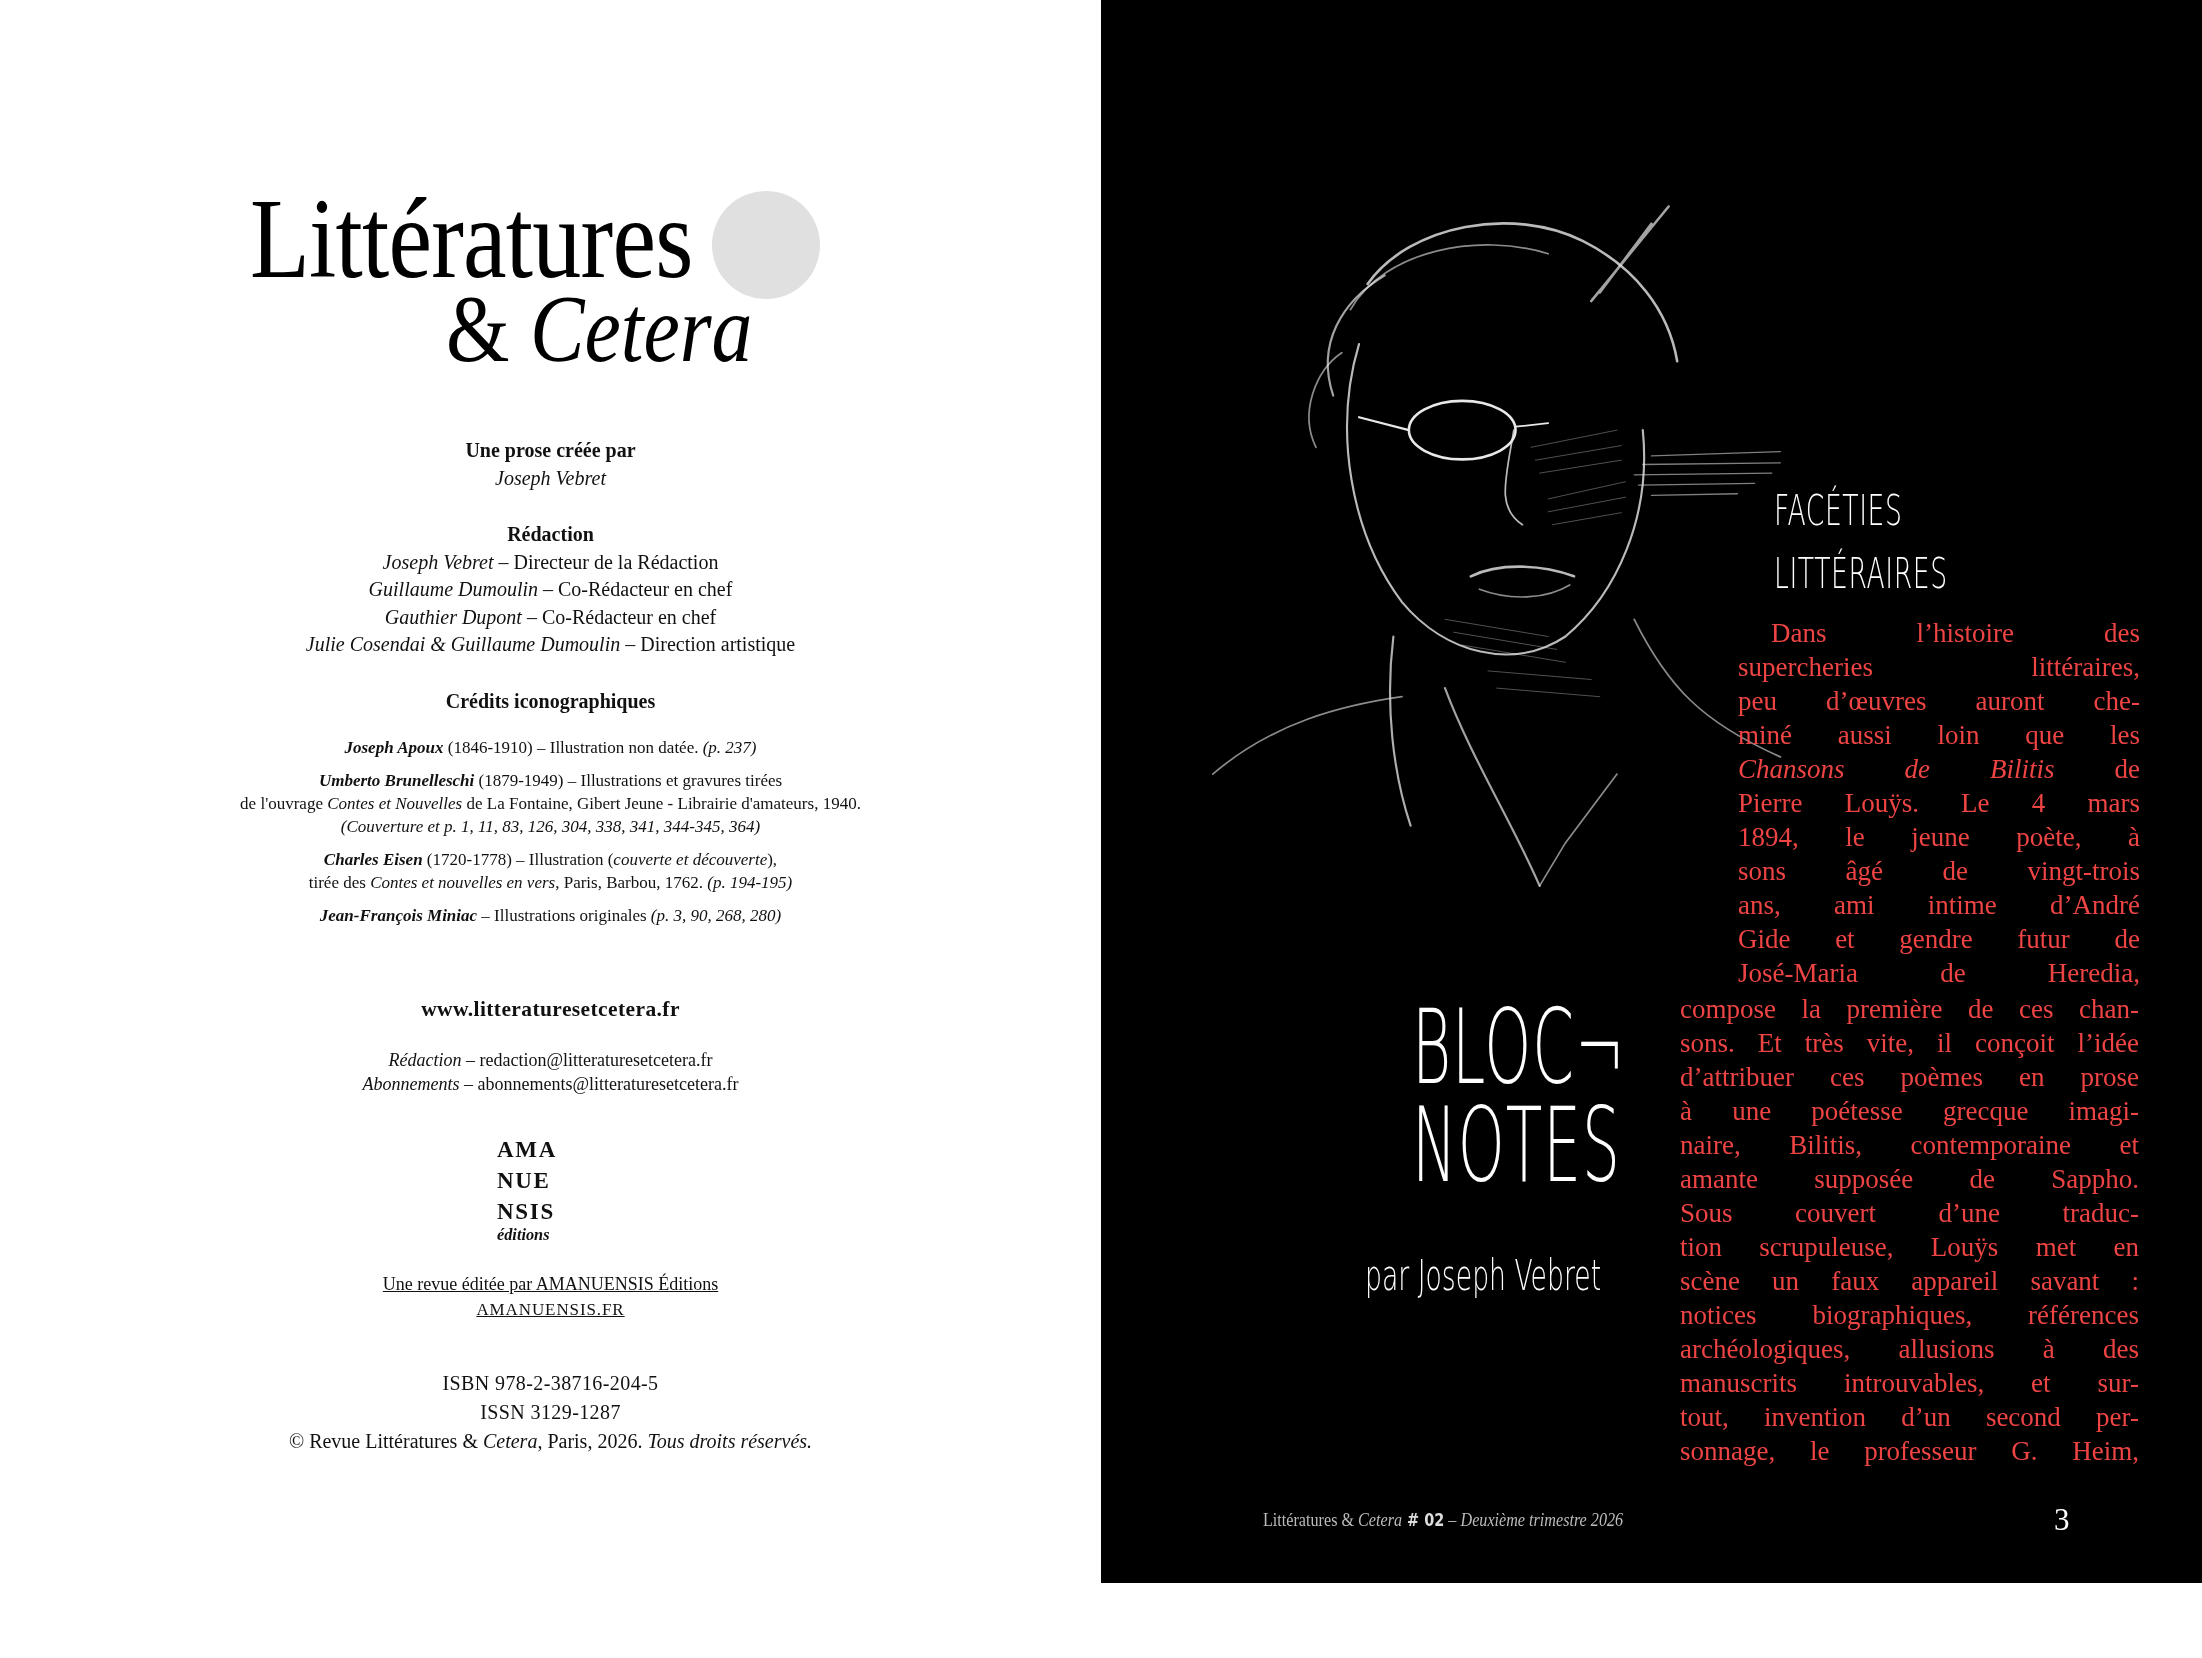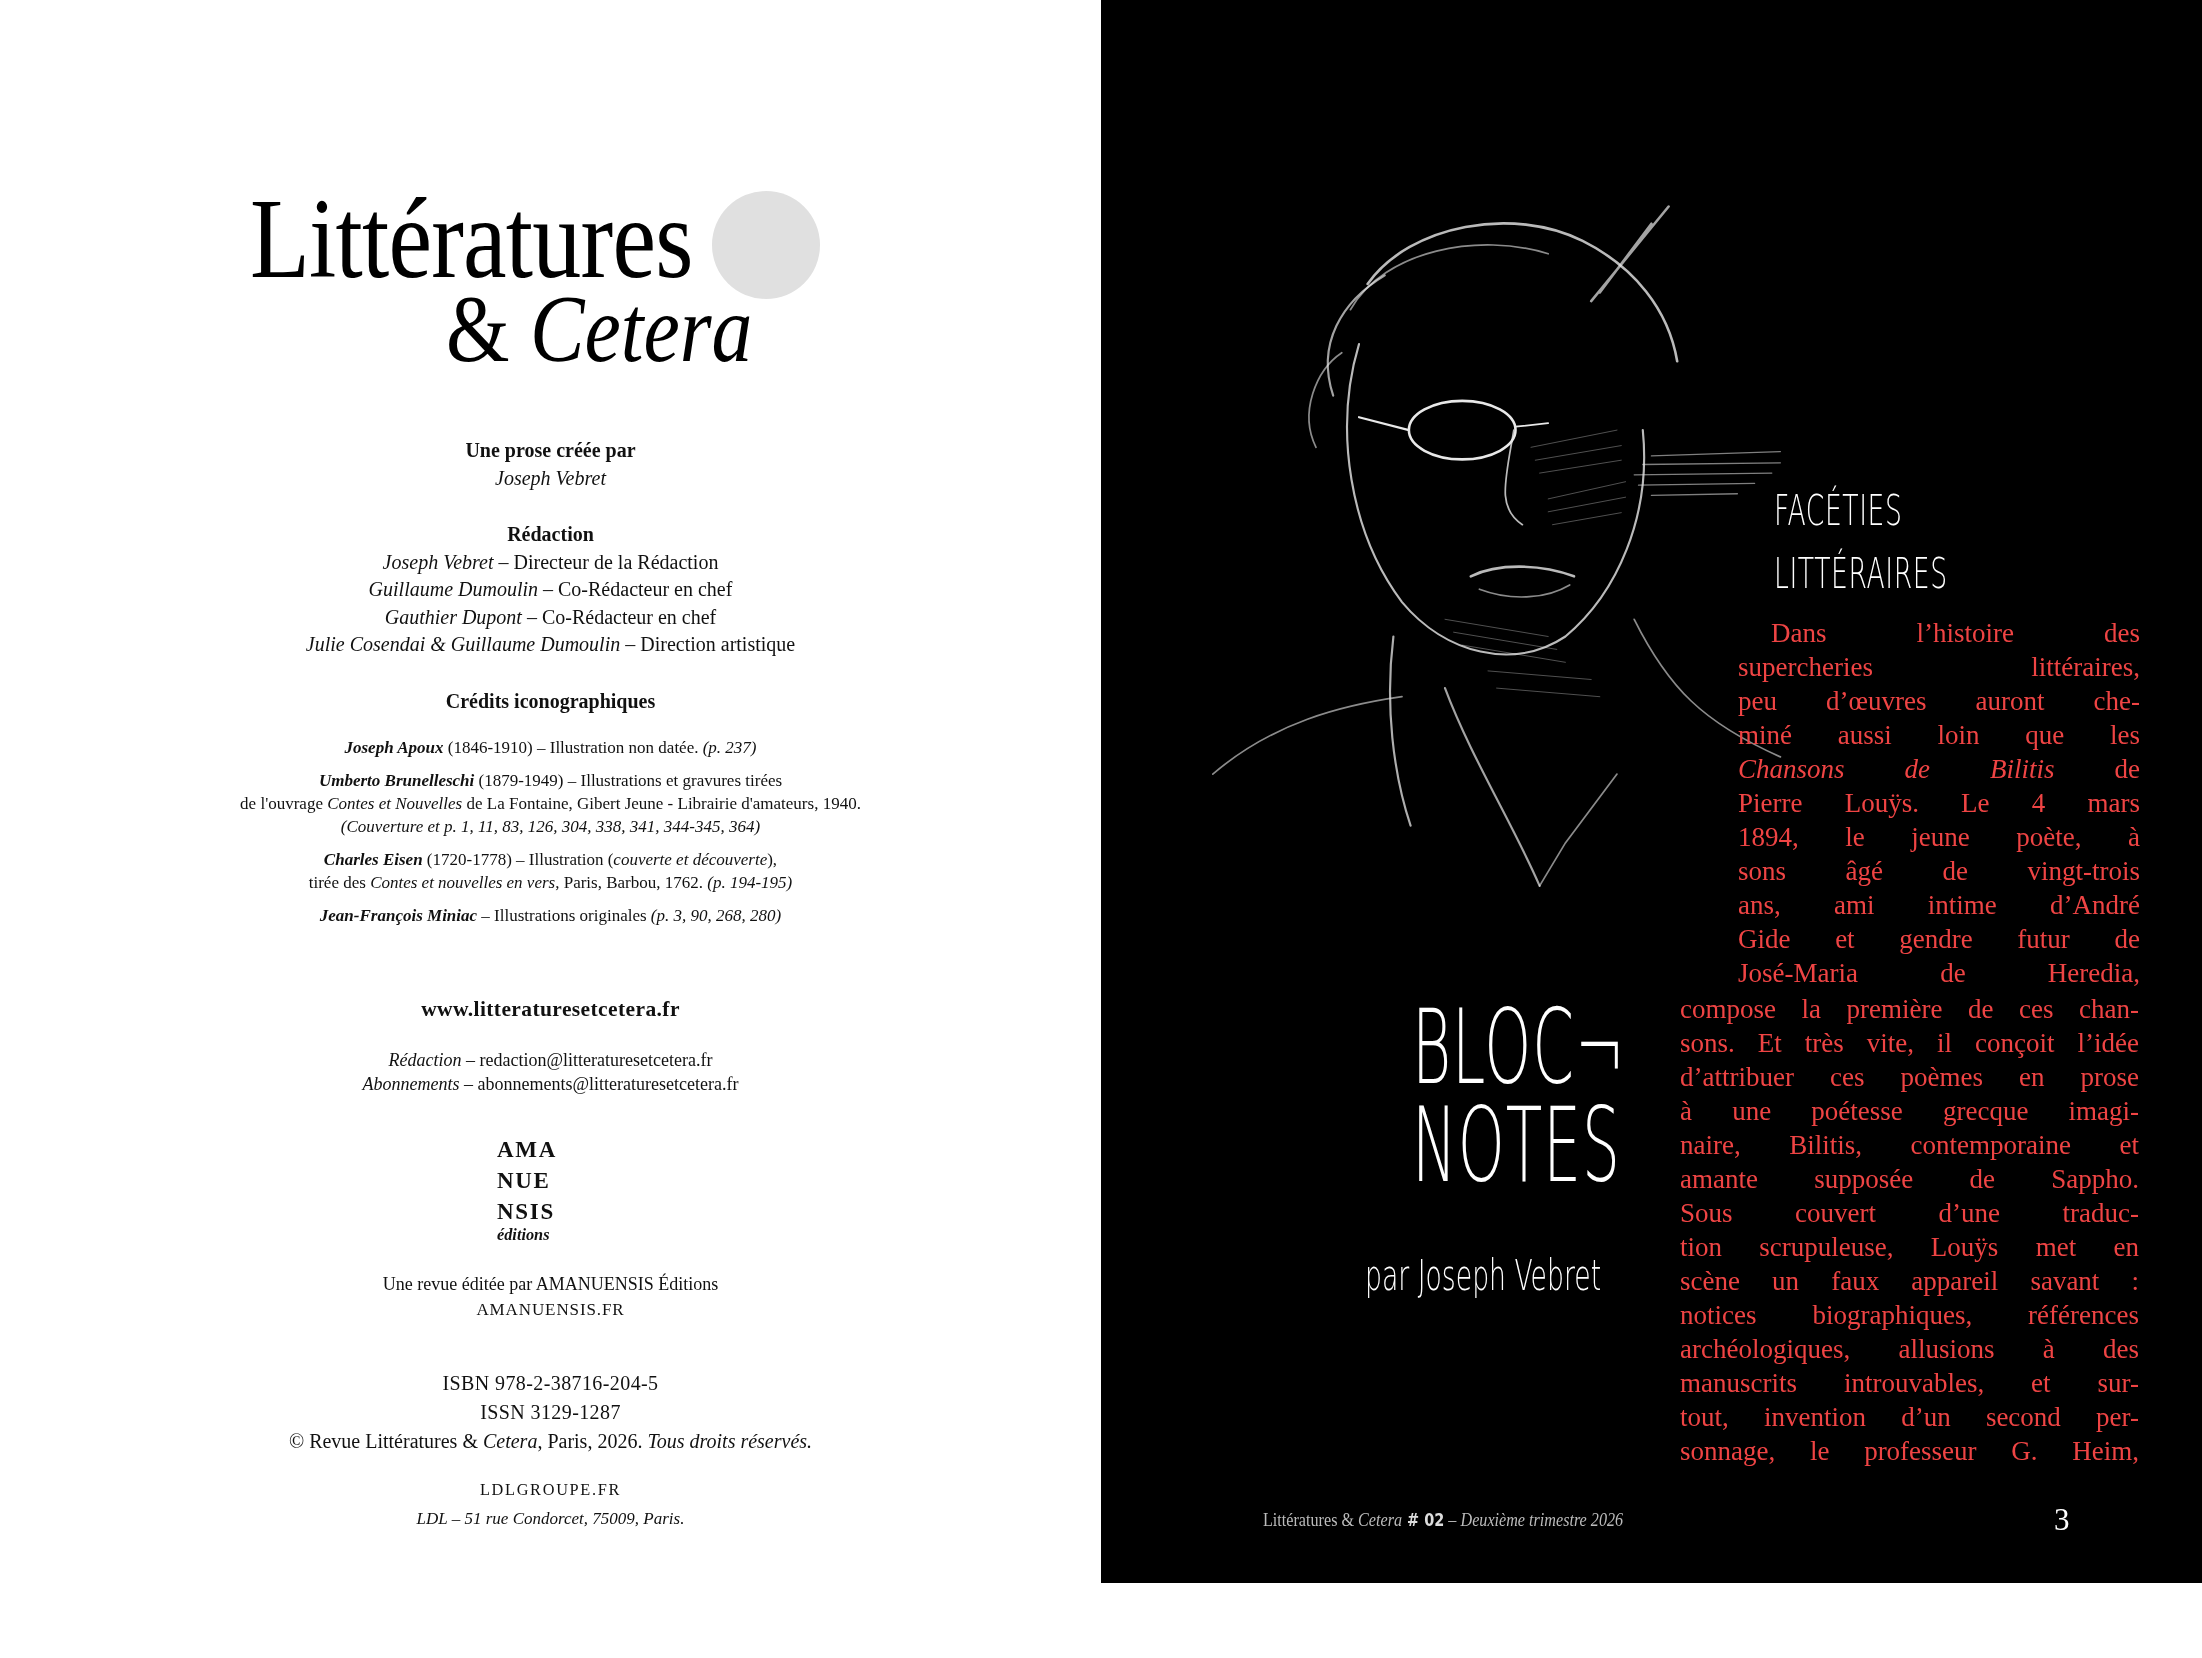--- a/index.html
+++ b/index.html
@@ -18,21 +18,21 @@
   .credits i { font-style:italic; }
   .block-createur { top:437px; }
   .block-redaction { top:521px; }
   .block-credits { top:688px; font-size:17px; line-height:23px; }
   .block-credits .head { font-size:20px; line-height:27.5px; font-weight:bold; margin-bottom:20px;font-family:Liberation Serif, serif; }
   .block-credits .item { margin-bottom:10.3px; }
   .block-web { top:996px; font-size:21.5px; font-weight:bold; letter-spacing:0.4px; }
   .block-contacts { top:1048px; font-size:18px; line-height:24px; }
   .logo { position:absolute; left:497px; top:1134px; width:86px; text-align:left; font-size:23px; line-height:31px; letter-spacing:1.7px; font-weight:bold; }
   .logo .ed { font-size:16.3px; font-style:italic; font-weight:bold; line-height:15.5px; letter-spacing:0; }
-  .block-publisher { top:1271px; font-size:18px; line-height:26px; }
+  .block-publisher { top:1271px; font-size:18px; line-height:26px;text-decoration:underline; }
   .block-publisher .site { letter-spacing:0.9px; font-size:17px; }
   .block-legal { top:1369px; font-size:20px; line-height:29px; }
   .block-legal .iso { letter-spacing:0.4px; }
   .block-ldl { top:1475px; font-size:17px; line-height:29px; }
   .block-ldl .site { letter-spacing:1.7px; font-size:16.3px; }
 
   
   .portrait { position:absolute; left:86px; top:172px; width:602px; height:800px; }
   .heading-thin { position:absolute; left:673px; font-family:"DejaVu Sans", sans-serif; font-weight:200; color:#fff; font-size:43px; letter-spacing:0.9px; transform:scaleX(0.62); transform-origin:left top; white-space:nowrap; line-height:1; }
   .h1 { top:489px; }
@@ -111,24 +111,20 @@
     <div>Une revue éditée par AMANUENSIS Éditions</div>
     <div class="site">AMANUENSIS.FR</div>
   </div>
 
   <div class="credits block-legal">
     <div class="iso">ISBN 978-2-38716-204-5</div>
     <div class="iso">ISSN 3129-1287</div>
     <div><span>© Revue Littératures &amp; </span><i>Cetera</i><span>, Paris, 2026. </span><i>Tous droits réservés.</i></div>
   </div>
 
-  <div class="credits block-ldl">
-    <div class="site">LDLGROUPE.FR</div>
-    <div><i>LDL – 51 rue Condorcet, 75009, Paris.</i></div>
-  </div>
 </div>
 
 <div class="page-right">
   <svg class="portrait" viewBox="0 0 700 930" xmlns="http://www.w3.org/2000/svg">
     <g fill="none" stroke="#e8e8e8" stroke-linecap="round">
 
       <path d="M210 130 C260 60 380 40 460 80 C520 110 560 160 570 220" stroke-width="3" opacity="0.8"></path>
       <path d="M190 160 C230 90 340 70 420 95" stroke-width="2" opacity="0.6"></path>
       <path d="M170 260 C150 200 180 150 230 120" stroke-width="2.5" opacity="0.7"></path>
       <path d="M150 320 C130 280 150 230 180 210" stroke-width="2" opacity="0.6"></path>

